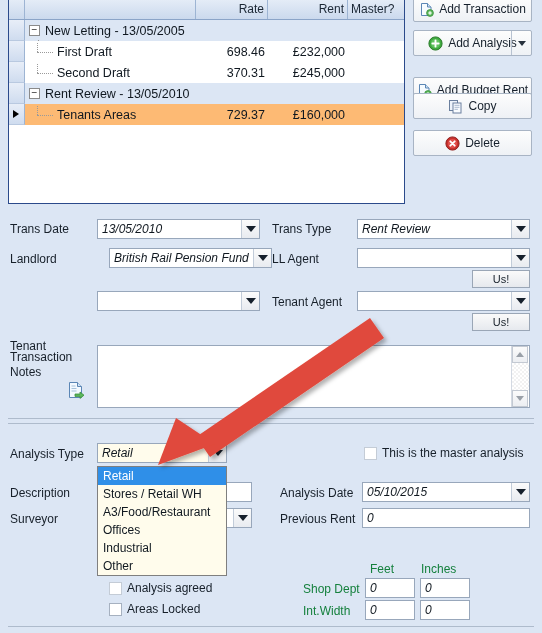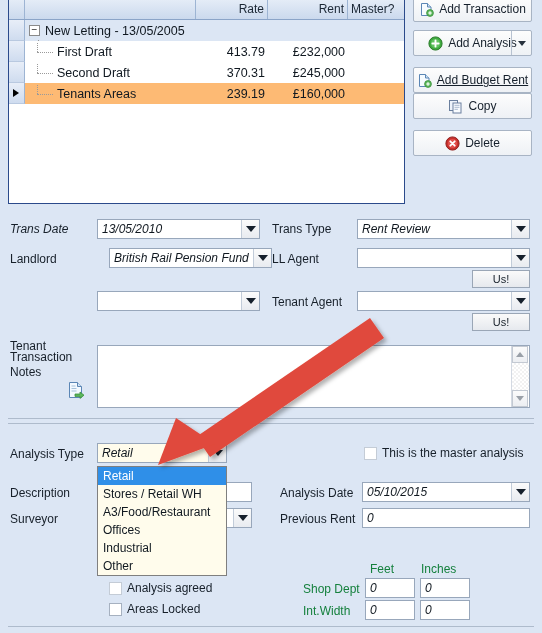--- a/index.html
+++ b/index.html
@@ -162,44 +162,53 @@
         <div class="cell c-rate"></div>
         <div class="cell c-rent"></div>
         <div class="cell c-master"></div>
       </div>
 
       <div class="grow">
         <div class="cell c-ind"></div>
         <div class="cell c-name">
           <span class="twig"></span><span>First Draft</span>
         </div>
-        <div class="cell c-rate">413.79</div>
+        <div class="cell c-rate">698.46</div>
         <div class="cell c-rent">£232,000</div>
         <div class="cell c-master"></div>
       </div>
 
       <div class="grow">
         <div class="cell c-ind"></div>
         <div class="cell c-name">
           <span class="twig"></span><span>Second Draft</span>
         </div>
         <div class="cell c-rate">370.31</div>
         <div class="cell c-rent">£245,000</div>
         <div class="cell c-master"></div>
       </div>
 
+      <div class="grow group">
+        <div class="cell c-ind"></div>
+        <div class="cell c-name">
+          <span class="expander">−</span><span>Rent Review - 13/05/2010</span>
+        </div>
+        <div class="cell c-rate"></div>
+        <div class="cell c-rent"></div>
+        <div class="cell c-master"></div>
+      </div>
 
       <div class="grow sel">
         <div class="cell c-ind">
           <span class="tri"></span>
         </div>
         <div class="cell c-name">
           <span class="twig"></span><span>Tenants Areas</span>
         </div>
-        <div class="cell c-rate">239.19</div>
+        <div class="cell c-rate">729.37</div>
         <div class="cell c-rent">£160,000</div>
         <div class="cell c-master"></div>
       </div>
 
     </div>
   </div>
 
   <div class="btn" style="top:-4px;">
     <span class="ico">
       <svg width="15" height="15" viewBox="0 0 15 15">
@@ -219,21 +228,21 @@
         <circle cx="7.5" cy="7.5" r="4.6" fill="#62c262"></circle>
         <path d="M7.5 4.4v6.2M4.4 7.5h6.2" stroke="#fff" stroke-width="1.9" stroke-linecap="round"></path>
       </svg>
     </span>
     <span class="lbl">Add Analysis</span>
     <span class="split">
       <i class="caret"></i>
     </span>
   </div>
 
-  <div class="btn" style="top:67px;text-decoration:underline;">
+  <div class="btn" style="top:77px;text-decoration:underline;">
     <span class="ico">
       <svg width="15" height="15" viewBox="0 0 15 15">
         <path d="M2.5 1.5h6l3.5 3.5v8.5h-9.5z" fill="#f6fbff" stroke="#5b86b5" stroke-width="1"></path>
         <path d="M8.5 1.5v3.5h3.5" fill="#cfe2f3" stroke="#5b86b5" stroke-width="1"></path>
         <circle cx="11" cy="11" r="3.4" fill="#5cb85c" stroke="#3a8f3a" stroke-width="0.8"></circle>
         <path d="M11 9.2v3.6M9.2 11h3.6" stroke="#fff" stroke-width="1.2"></path>
       </svg>
     </span>
     <span class="lbl">Add Budget Rent</span>
   </div>
@@ -253,21 +262,21 @@
     <span class="ico">
       <svg width="15" height="15" viewBox="0 0 15 15">
         <circle cx="7.5" cy="7.5" r="6.6" fill="#c9302c" stroke="#8f1f1c" stroke-width="1"></circle>
         <circle cx="7.5" cy="7.5" r="4.6" fill="#e0504b"></circle>
         <path d="M5.3 5.3l4.4 4.4M9.7 5.3l-4.4 4.4" stroke="#fff" stroke-width="1.8" stroke-linecap="round"></path>
       </svg>
     </span>
     <span class="lbl">Delete</span>
   </div>
 
-  <div class="lbl-f" style="left:10px; top:222px;font-style:italic;">Trans Date</div>
+  <div class="lbl-f" style="left:10px; top:222px;">Trans Date</div>
   <div class="inp combo" style="left:97px; top:219px; width:163px;">
     <span>13/05/2010</span>
     <span class="arrow">
         <i></i>
       </span>
   </div>
 
   <div class="lbl-f" style="left:272px; top:222px;">Trans Type</div>
   <div class="inp combo" style="left:357px; top:219px; width:173px;">
     <span>Rent Review</span>

